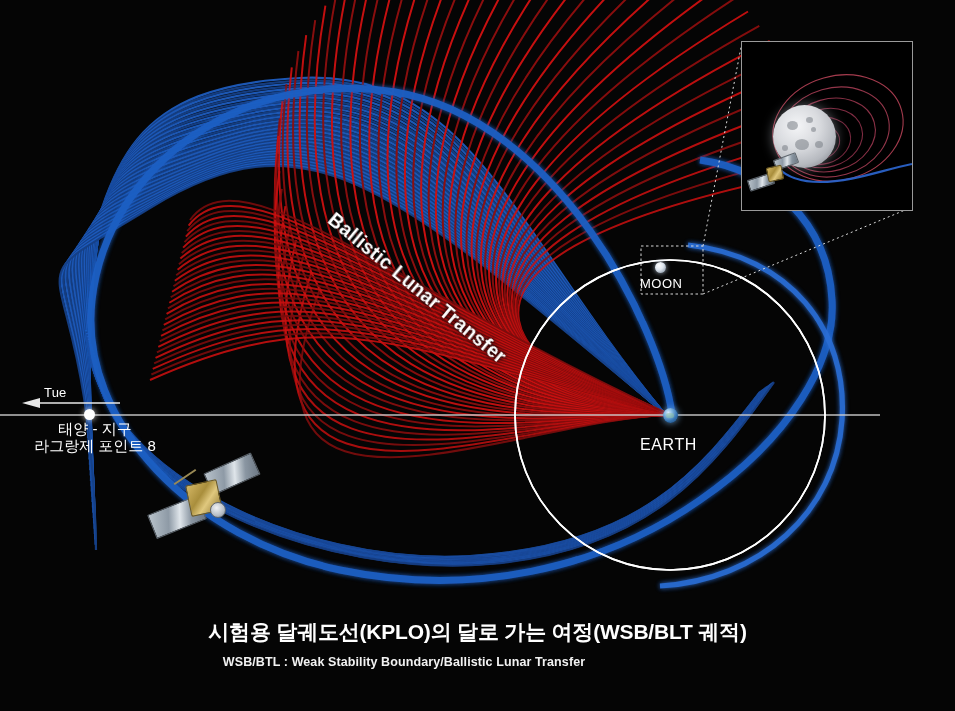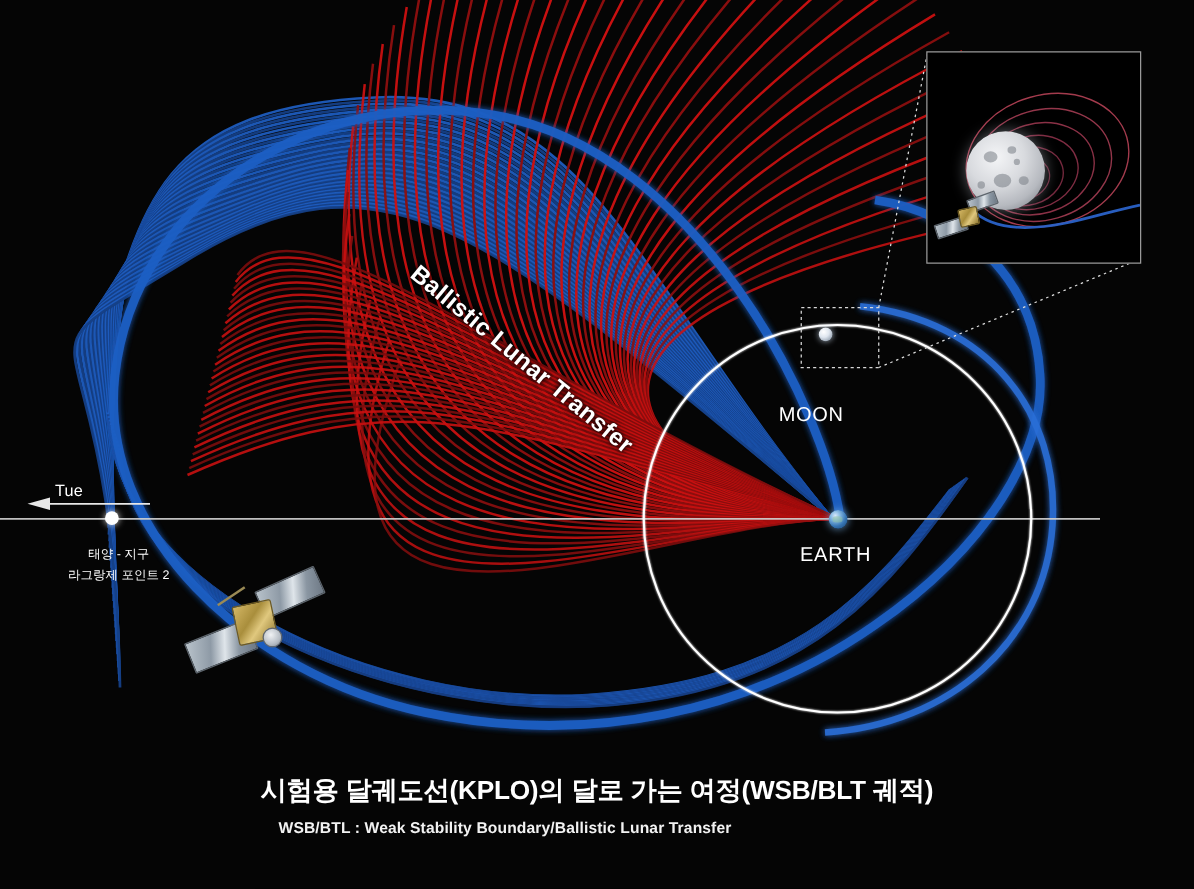--- a/index.html
+++ b/index.html
@@ -7,24 +7,24 @@
     width:955px;height:711px;overflow:hidden;position:relative;
     font-family:"Liberation Sans","DejaVu Sans",sans-serif;
     background:#050505;
   }
   #stage{position:absolute;inset:0;width:955px;height:711px;}
   svg.layer{position:absolute;left:0;top:0;width:955px;height:711px;}
 
   
   .lbl{position:absolute;color:#ffffff;white-space:nowrap;}
   #sun-label{left:44px;top:385px;font-size:13px;letter-spacing:.2px;}
-  #l1-label{left:30px;top:435px;width:130px;text-align:center;font-size:10px;
+  #l1-label{left:30px;top:420px;width:130px;text-align:center;font-size:15px;
             line-height:17px;white-space:normal;}
   #earth-label{left:640px;top:436px;font-size:16px;letter-spacing:.6px;font-weight:400;}
-  #moon-label{left:623px;top:276px;font-size:16px;letter-spacing:.5px;margin-top:48px;}
+  #moon-label{left:640px;top:276px;font-size:13px;letter-spacing:.5px;}
   #blt-label{left:338px;top:208px;font-size:19.5px;font-weight:700;
              transform:rotate(39.5deg);transform-origin:0 0;letter-spacing:.3px;
              text-shadow:0 0 3px #000,0 0 6px #000;}
 
   #title{position:absolute;left:0;top:618px;width:955px;text-align:center;
          color:#fff;font-size:21px;font-weight:700;letter-spacing:-.2px;}
   #subtitle{position:absolute;left:0;top:655px;width:808px;text-align:center;
             color:#f2f2f2;font-size:12.5px;font-weight:600;letter-spacing:.1px;}
 
   
@@ -318,21 +318,21 @@
       <div class="panel" style="left:26px;top:2px;width:22px;height:9px;transform:rotate(-20deg);"></div>
       <div class="panel" style="left:0px;top:22px;width:24px;height:10px;transform:rotate(-18deg);"></div>
       <div class="bus" style="left:19px;top:12px;width:14px;height:13px;transform:rotate(-12deg);"></div>
     </div>
   </div>
 
   <div class="lbl" id="sun-label">Tue</div>
 
   <div class="lbl" id="l1-label">
     <div>태양 - 지구</div>
-    <div>라그랑제 포인트 2</div>
+    <div>라그랑제 포인트 8</div>
   </div>
 
   <div class="lbl" id="earth-label">EARTH</div>
 
   <div class="lbl" id="moon-label">MOON</div>
 
   <div class="lbl" id="blt-label">Ballistic Lunar Transfer</div>
 
   <div id="title">시험용 달궤도선(KPLO)의 달로 가는 여정(WSB/BLT 궤적)</div>
   <div id="subtitle">WSB/BTL :  Weak Stability Boundary/Ballistic Lunar Transfer</div>

